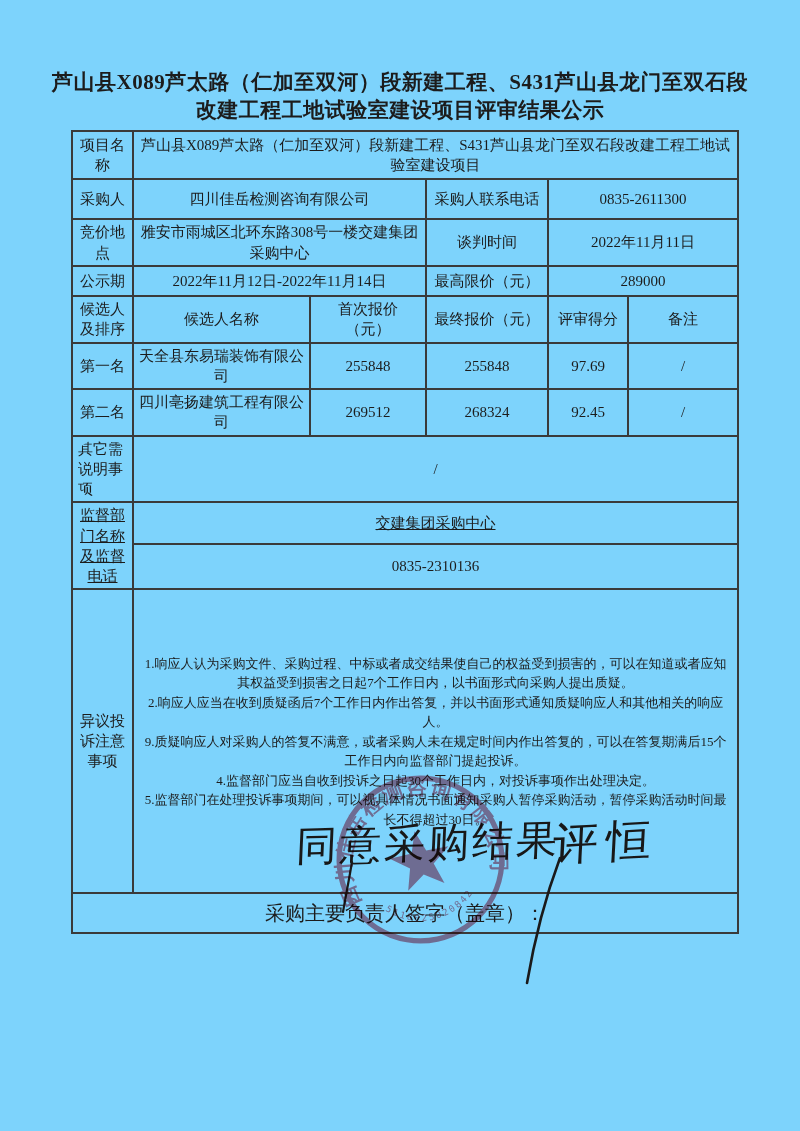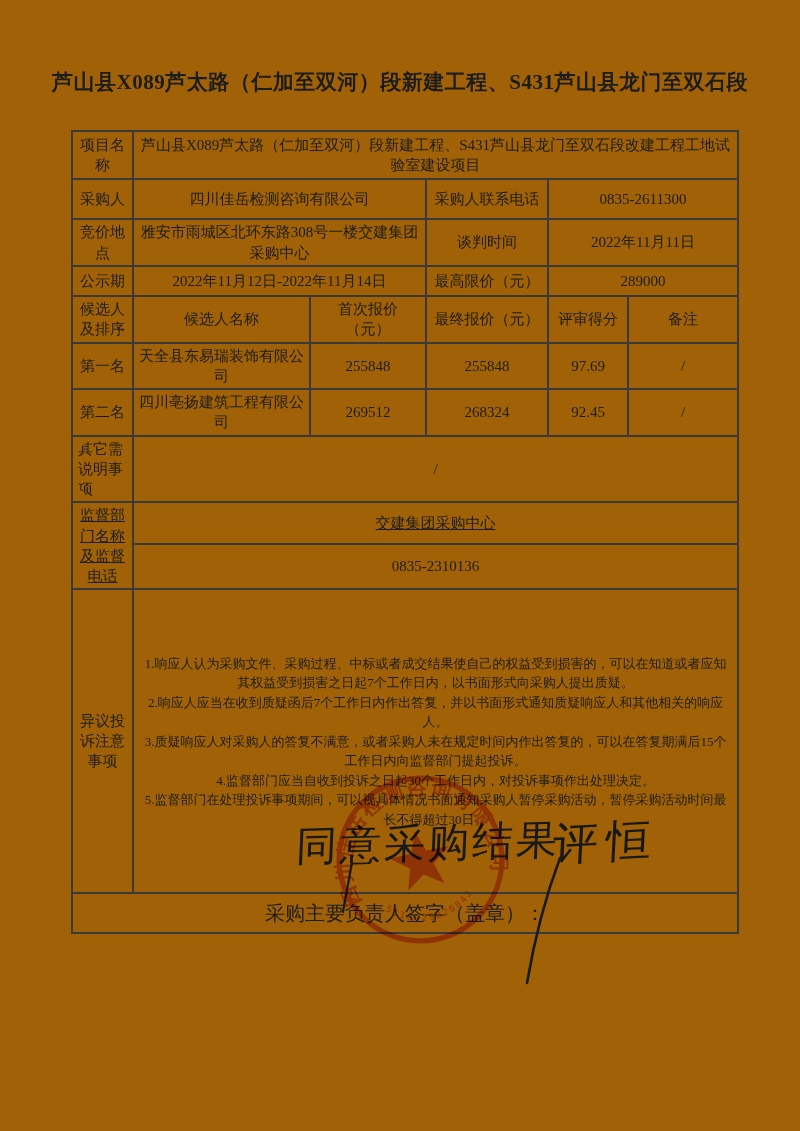--- a/index.html
+++ b/index.html
@@ -1,21 +1,21 @@
 <!DOCTYPE html>
 <html><head>
 <meta charset="utf-8">
 <style>
   html,body{margin:0;padding:0;}
   body{background:#e8e8e6;}
   .page{
     position:relative;
     width:800px;height:1131px;
     margin:0 auto;
-    background:#a16207;
+    background:#7dd3fc;
     overflow:hidden;
     font-family:"Liberation Serif","DejaVu Serif",serif;
     color:#1c1c1c;
   }
   .doc-title{
     position:absolute;top:68px;left:40px;width:720px;
     text-align:center;font-size:21px;font-weight:700;
     line-height:28px;letter-spacing:.5px;
   }
   table.main{
@@ -70,20 +70,21 @@
   }
   .ink-tail{position:absolute;left:0;top:0;}
 </style>
 </head>
 <body>
 
 <div class="page">
 
   <div class="doc-title">
     <div>芦山县X089芦太路（仁加至双河）段新建工程、S431芦山县龙门至双石段</div>
+    <div>改建工程工地试验室建设项目评审结果公示</div>
   </div>
 
   <table class="main">
     <colgroup>
       <col style="width:61px">
         <col style="width:177px">
         <col style="width:116px">
       <col style="width:122px">
         <col style="width:80px">
         <col style="width:110px">
@@ -144,21 +145,21 @@
       <td colspan="5">交建集团采购中心</td>
     </tr>
     <tr class="r9b">
       <td colspan="5">0835-2310136</td>
     </tr>
     <tr class="r10">
       <td class="lbl">异议投诉注意事项</td>
       <td colspan="5" class="objection-body">
         <p>1.响应人认为采购文件、采购过程、中标或者成交结果使自己的权益受到损害的，可以在知道或者应知其权益受到损害之日起7个工作日内，以书面形式向采购人提出质疑。</p>
         <p>2.响应人应当在收到质疑函后7个工作日内作出答复，并以书面形式通知质疑响应人和其他相关的响应人。</p>
-        <p>3.质疑响应人对采购人的答复不满意，或者采购人未在规定时间内作出答复的，可以在答复期满后15个工作日内向监督部门提起投诉。</p>
+        <p>9.质疑响应人对采购人的答复不满意，或者采购人未在规定时间内作出答复的，可以在答复期满后15个工作日内向监督部门提起投诉。</p>
         <p>4.监督部门应当自收到投诉之日起30个工作日内，对投诉事项作出处理决定。</p>
         <p>5.监督部门在处理投诉事项期间，可以视具体情况书面通知采购人暂停采购活动，暂停采购活动时间最长不得超过30日。</p>
       </td>
     </tr>
     <tr class="r11">
       <td colspan="6" class="sign-row">采购主要负责人签字（盖章）：</td>
     </tr>
   </tbody>
     </table>
 

